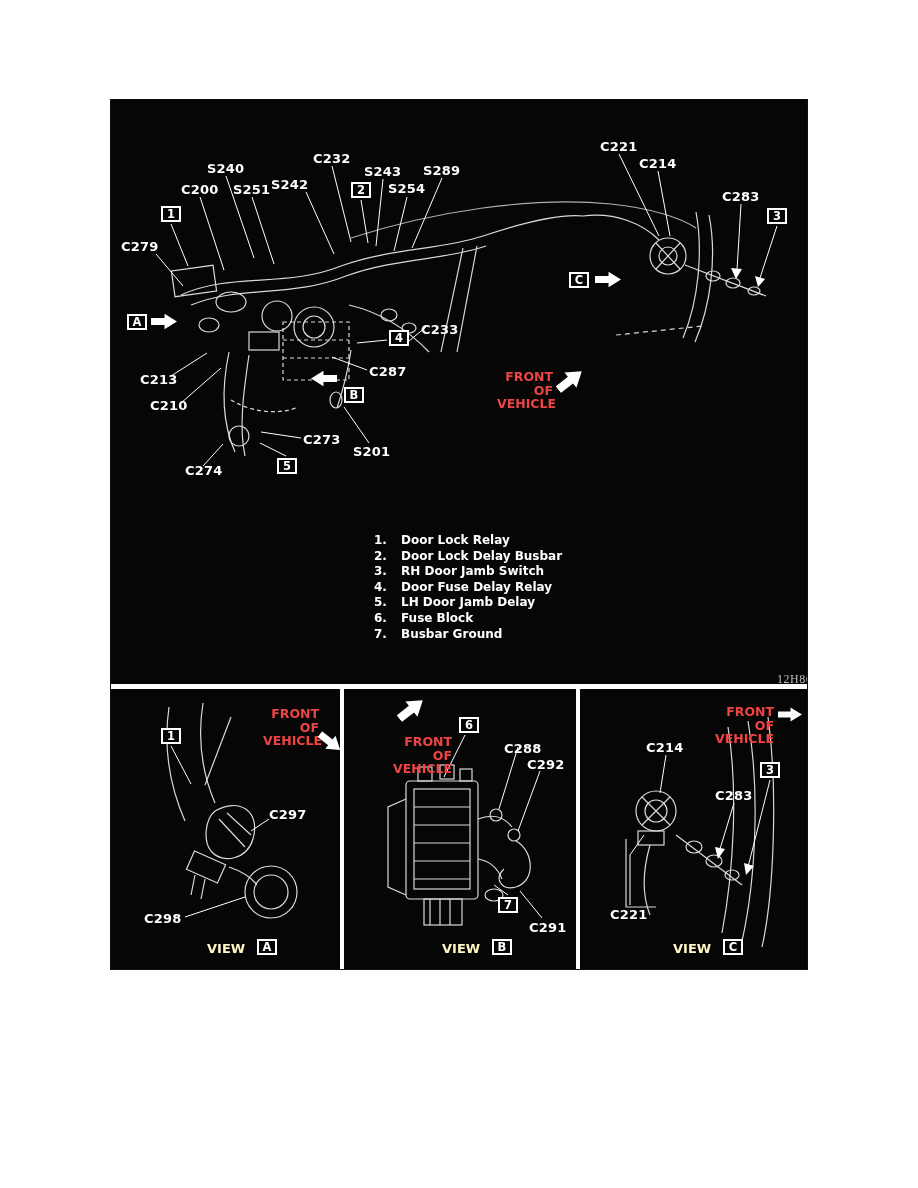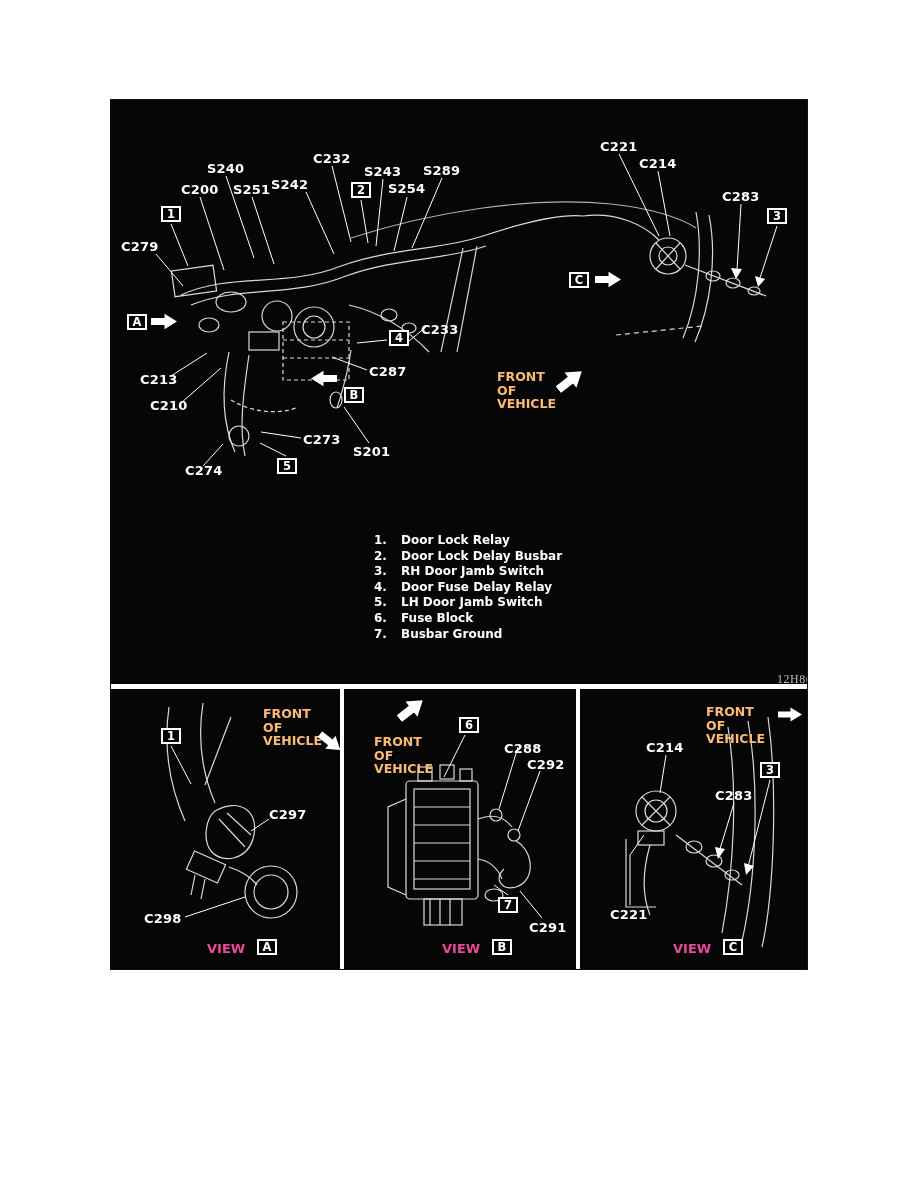--- a/index.html
+++ b/index.html
@@ -11,28 +11,28 @@
   .panel svg { position:absolute; left:0; top:0; }
 
   #main-panel   { left:0;    top:0;    width:696px; height:584px; }
   #view-a-panel { left:0;    top:589px; width:229px; height:280px; }
   #view-b-panel { left:233px; top:589px; width:232px; height:280px; }
   #view-c-panel { left:469px; top:589px; width:227px; height:280px; }
 
   .lbl { position:absolute; color:#fff; font-weight:bold; font-size:13px; letter-spacing:.2px; white-space:nowrap; }
   .numbox { position:absolute; width:20px; height:16px; border:2px solid #fff; background:#060606;
             color:#fff; font-weight:bold; font-size:11.5px; display:flex; align-items:center; justify-content:center; }
-  .front { position:absolute; color:#fdba74; font-weight:bold; font-size:12.5px; line-height:13.5px; text-align:left; }
+  .front { position:absolute; color:#ef4444; font-weight:bold; font-size:12.5px; line-height:13.5px; text-align:right; }
   .front span { display:block; }
   .arrowblk { position:absolute; background:#fff;
               clip-path:polygon(0 30%,52% 30%,52% 4%,100% 50%,52% 96%,52% 70%,0 70%); }
   .legend { position:absolute; color:#fff; font-weight:bold; font-size:12px; }
   .legend-row { display:flex; line-height:15.6px; }
   .legend-num { width:27px; }
-  .viewlbl { position:absolute; color:#ec4899; font-weight:bold; font-size:13px; }
+  .viewlbl { position:absolute; color:#fef9c3; font-weight:bold; font-size:13px; }
   .figcode { position:absolute; color:#bdbdbd; font-size:12px; letter-spacing:.5px;font-family:Liberation Serif, serif; }
 </style>
 </head>
 <body>
 
 <div class="figure">
 
   <div class="panel" id="main-panel">
 
     <svg width="696" height="584" viewBox="0 0 696 584">
@@ -156,21 +156,21 @@
       <div class="legend-row">
         <span class="legend-num">3.</span>
         <span>RH Door Jamb Switch</span>
       </div>
       <div class="legend-row">
         <span class="legend-num">4.</span>
         <span>Door Fuse Delay Relay</span>
       </div>
       <div class="legend-row">
         <span class="legend-num">5.</span>
-        <span>LH Door Jamb Switch</span>
+        <span>LH Door Jamb Delay</span>
       </div>
       <div class="legend-row">
         <span class="legend-num">6.</span>
         <span>Fuse Block</span>
       </div>
       <div class="legend-row">
         <span class="legend-num">7.</span>
         <span>Busbar Ground</span>
       </div>
     </div>

